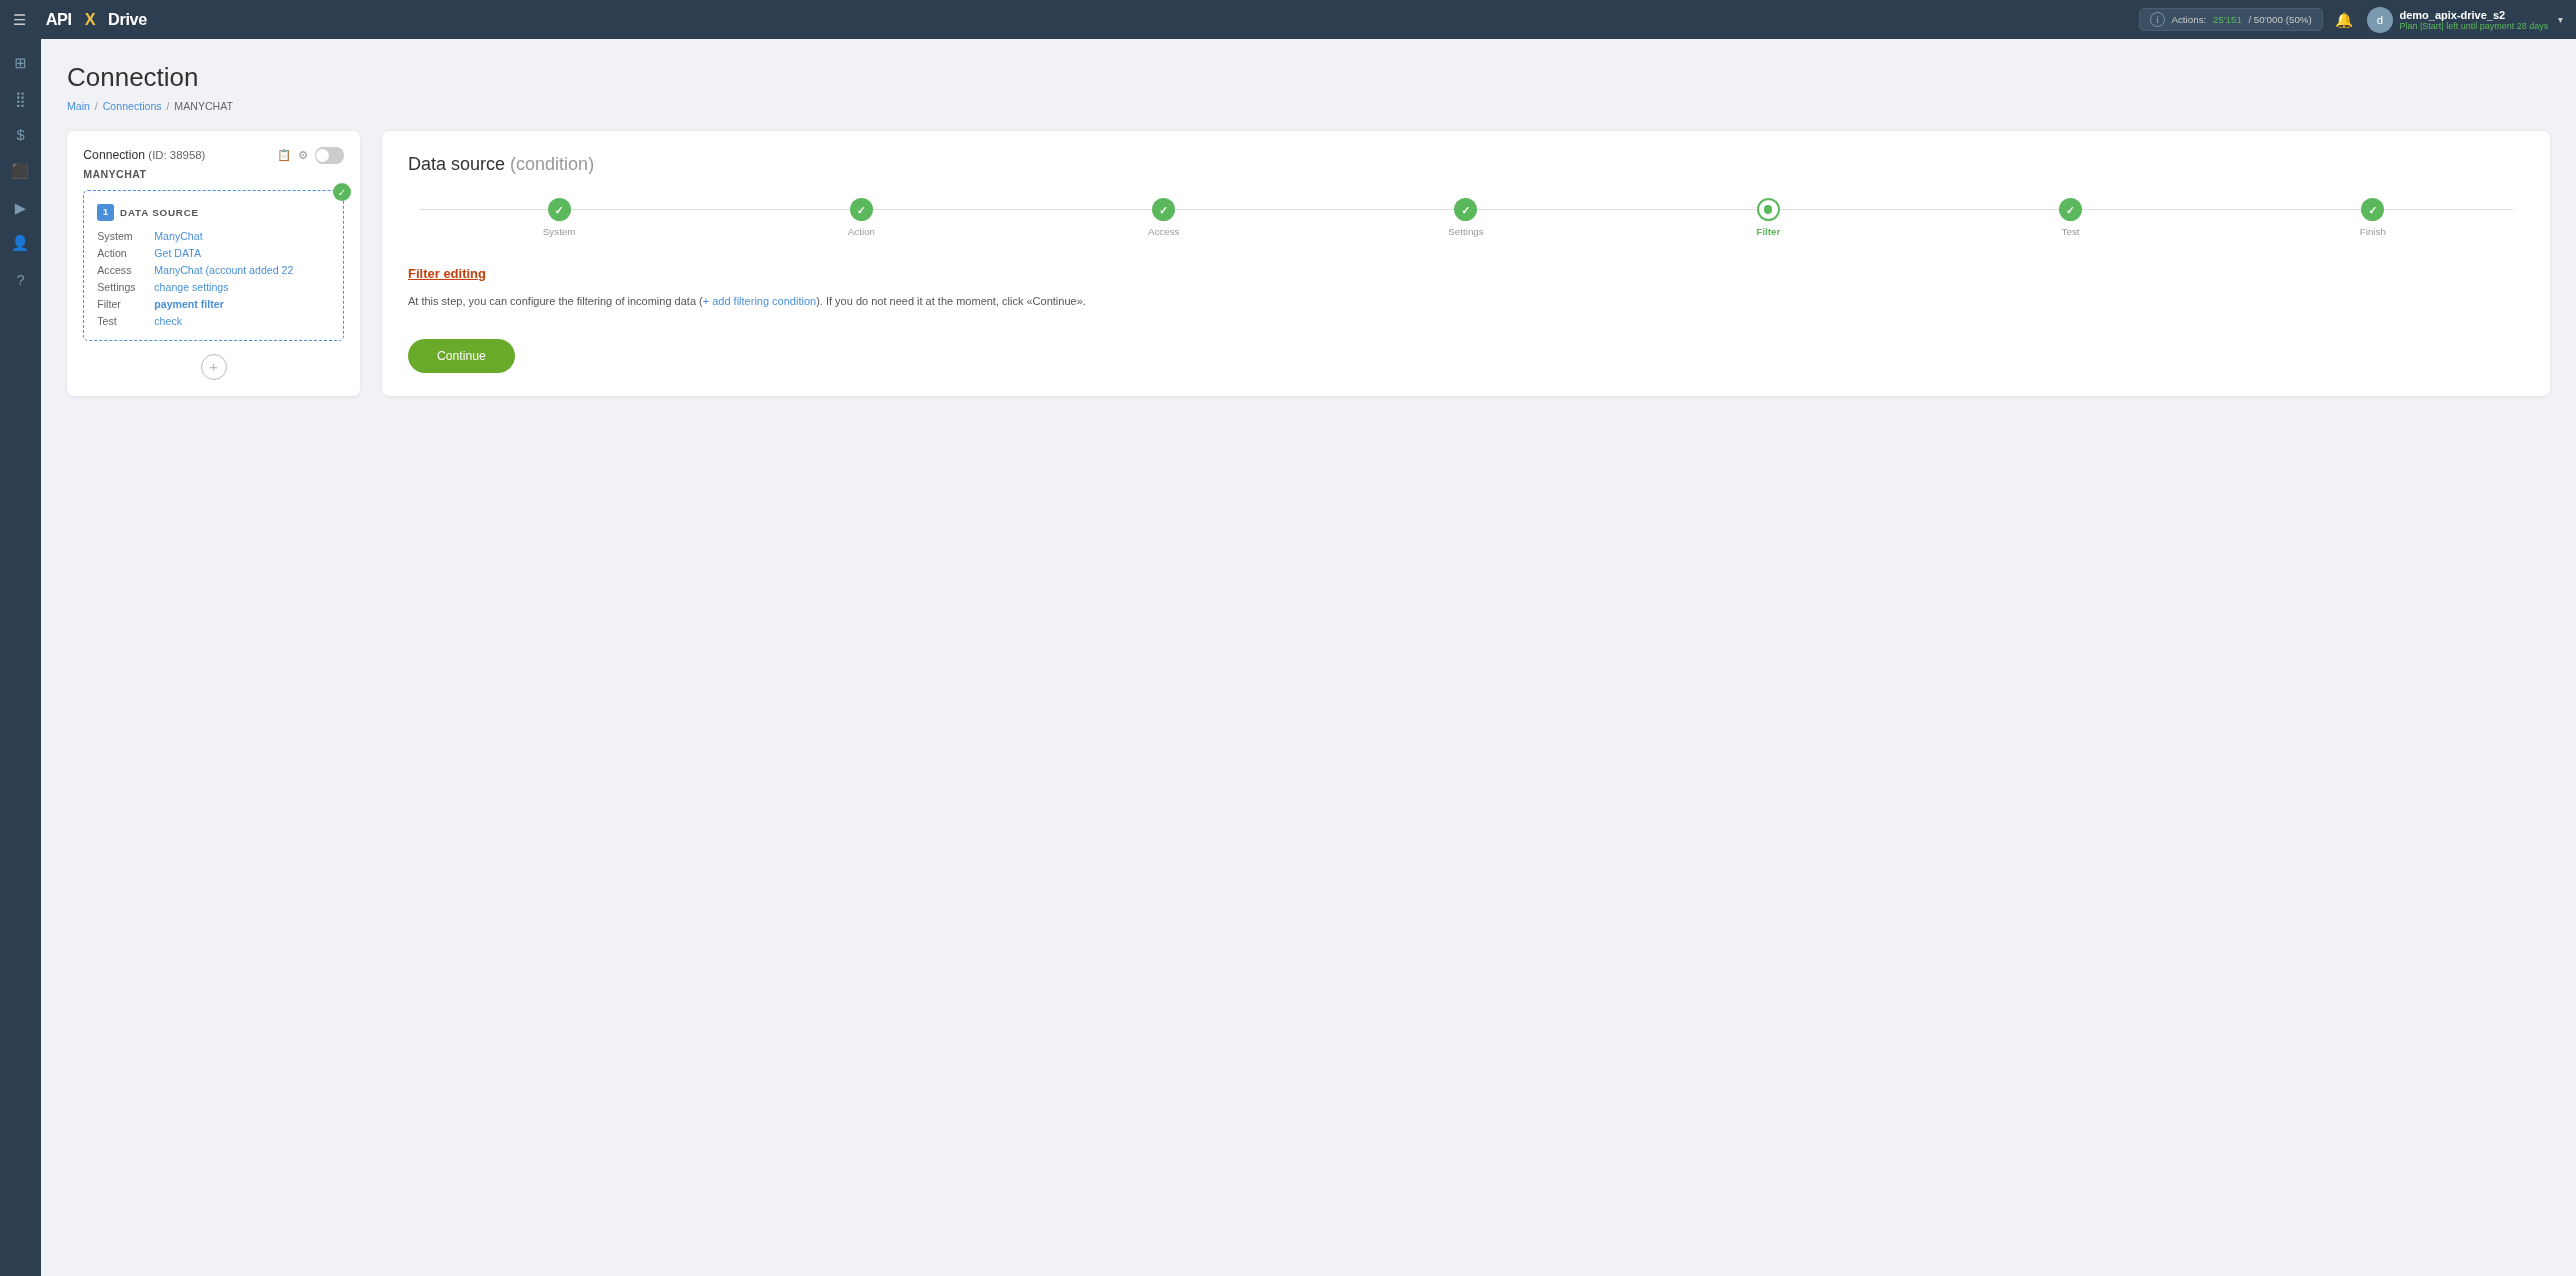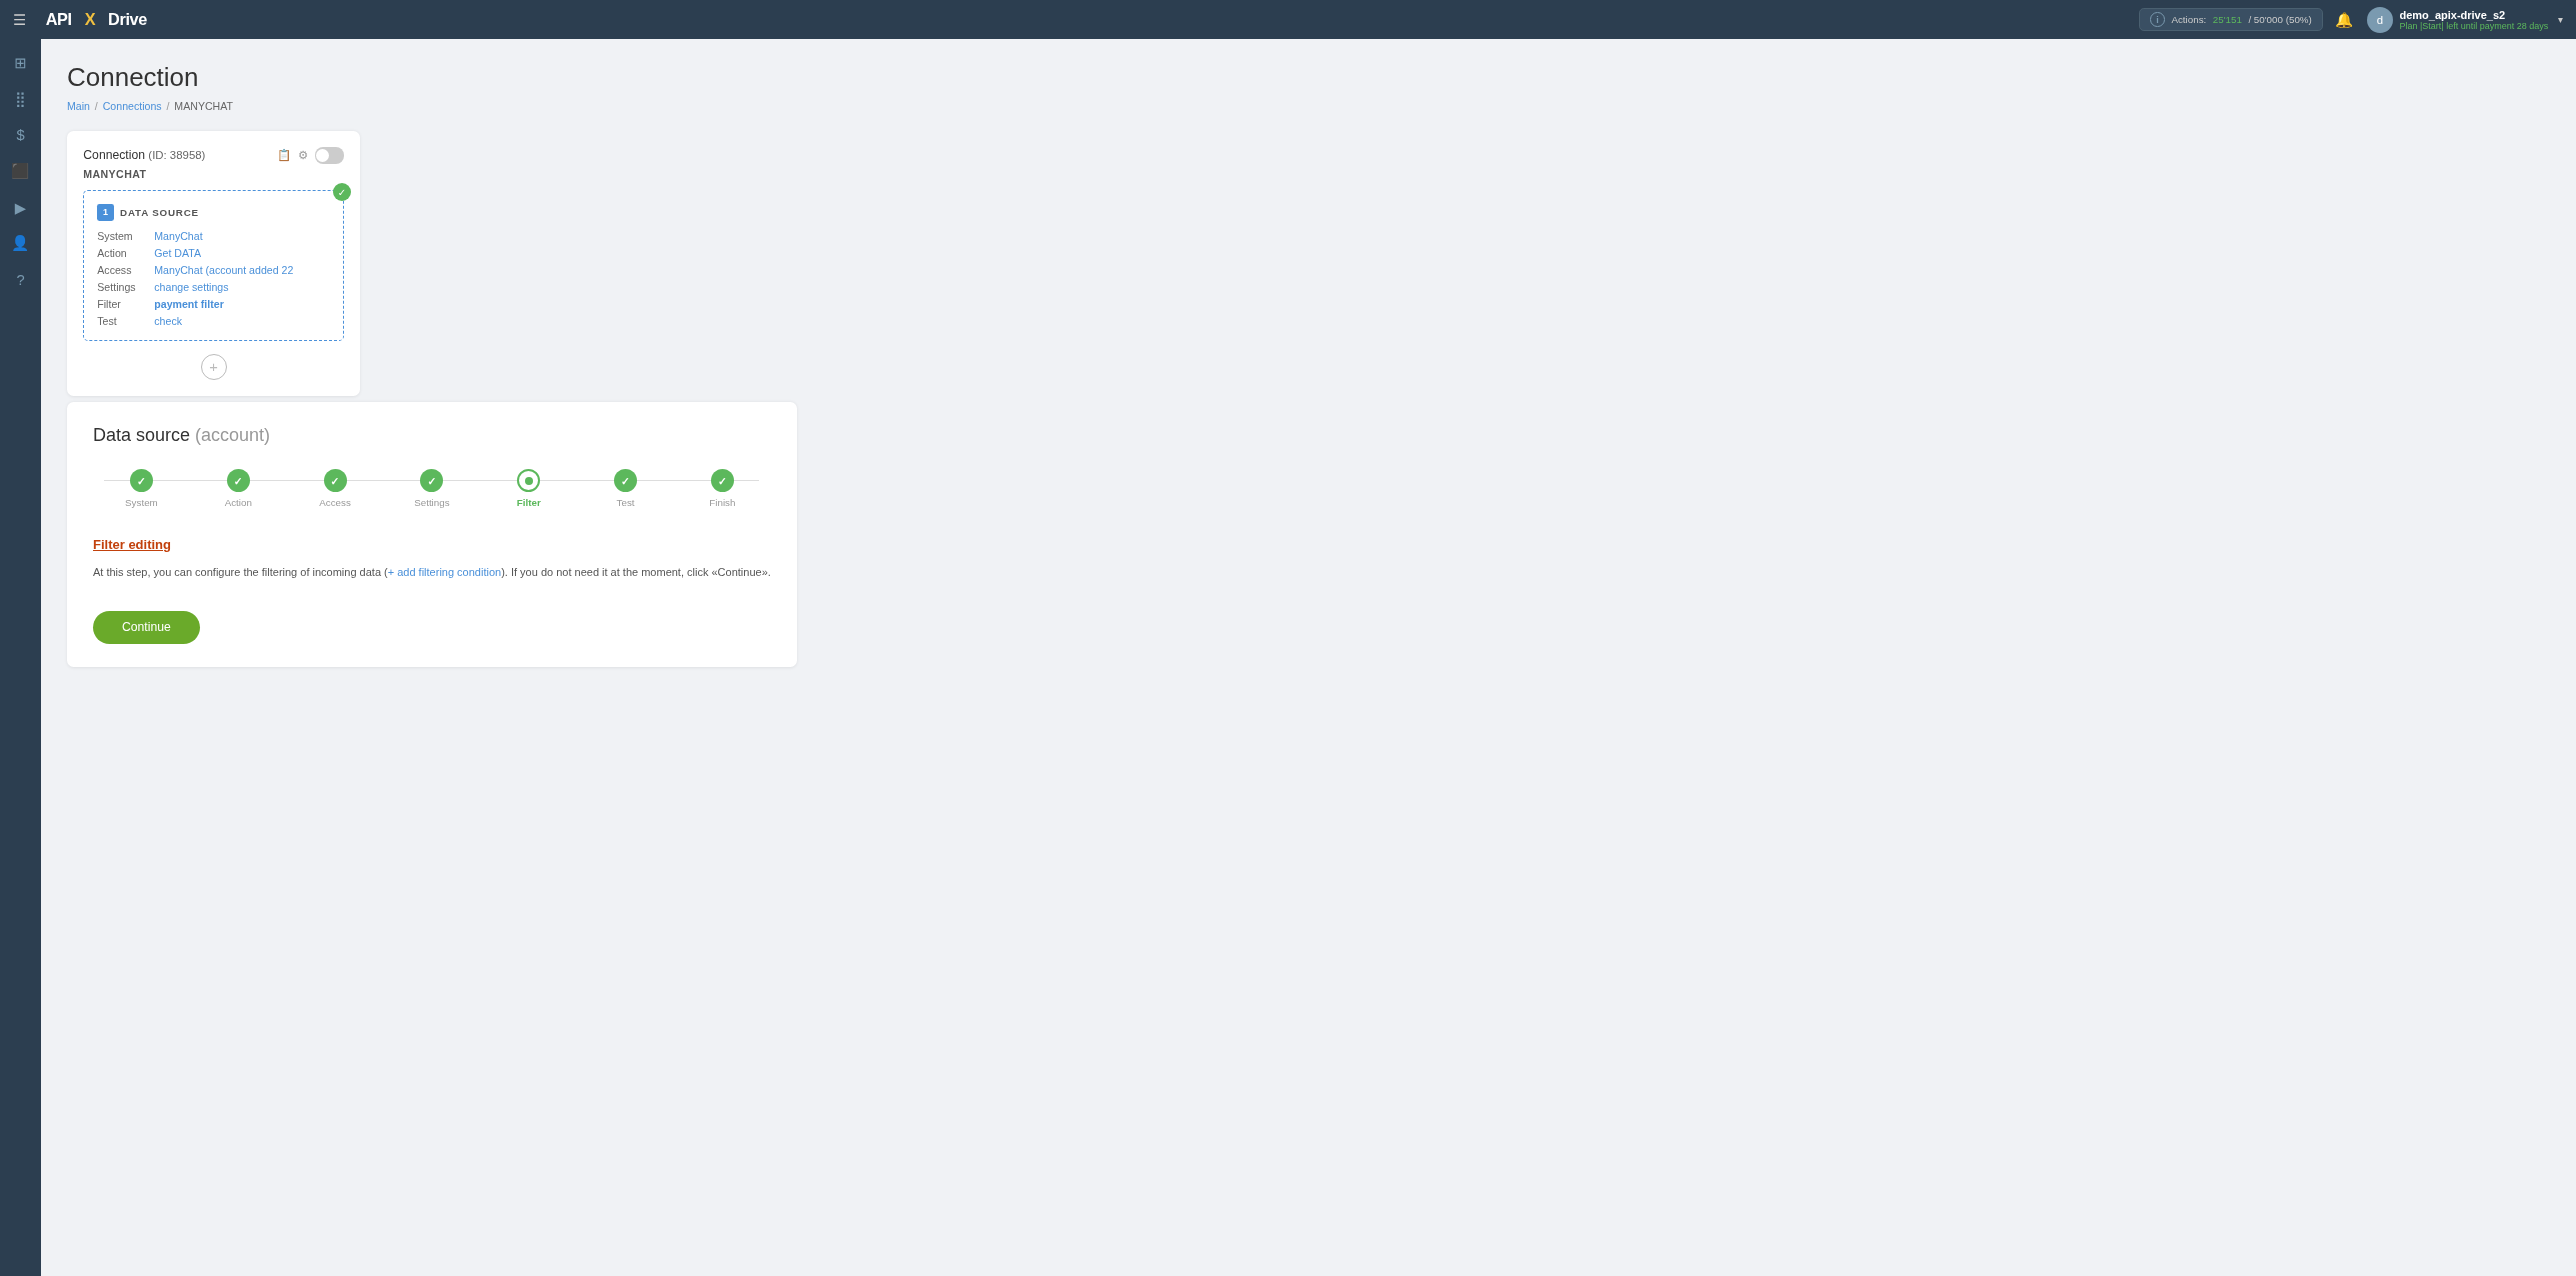--- a/index.html
+++ b/index.html
@@ -107,21 +107,21 @@
       display: flex;
       align-items: center;
       gap: 4.9px;
       font-size: 10.6px;
       color: #666;
       margin-bottom: 19.5px;
     }
     .breadcrumb a { color: #4a90d9; text-decoration: none; }
     .breadcrumb-sep { color: #999; }
 
-    .panels { display: flex; gap: 6px; align-items: flex-start; flex-direction: column; }
+    .panels { display: flex; gap: 22px; align-items: flex-start; }
 
     
     .left-panel {
       background: #fff;
       border-radius: 6.5px;
       padding: 16.3px;
       width: 293px;
       flex-shrink: 0;
       box-shadow: 0 0.8px 3.3px rgba(0,0,0,0.08);
     }
@@ -402,21 +402,21 @@
           </div>
         </div>
 
         <div class="add-btn">
           <div class="add-circle">+</div>
         </div>
       </div>
 
       <div class="right-panel">
         <div class="ds-title">
-          <span>Data source</span> <span class="settings-text">(account)</span>
+          <span>Data source</span> <span class="settings-text">(condition)</span>
         </div>
 
         
         <div style="position:relative; margin-bottom: 29px;">
           <div class="steps-line"></div>
           <div class="steps-container">
 
             <div class="step">
               <div class="step-circle done">✓</div>
               <div class="step-label">System</div>

